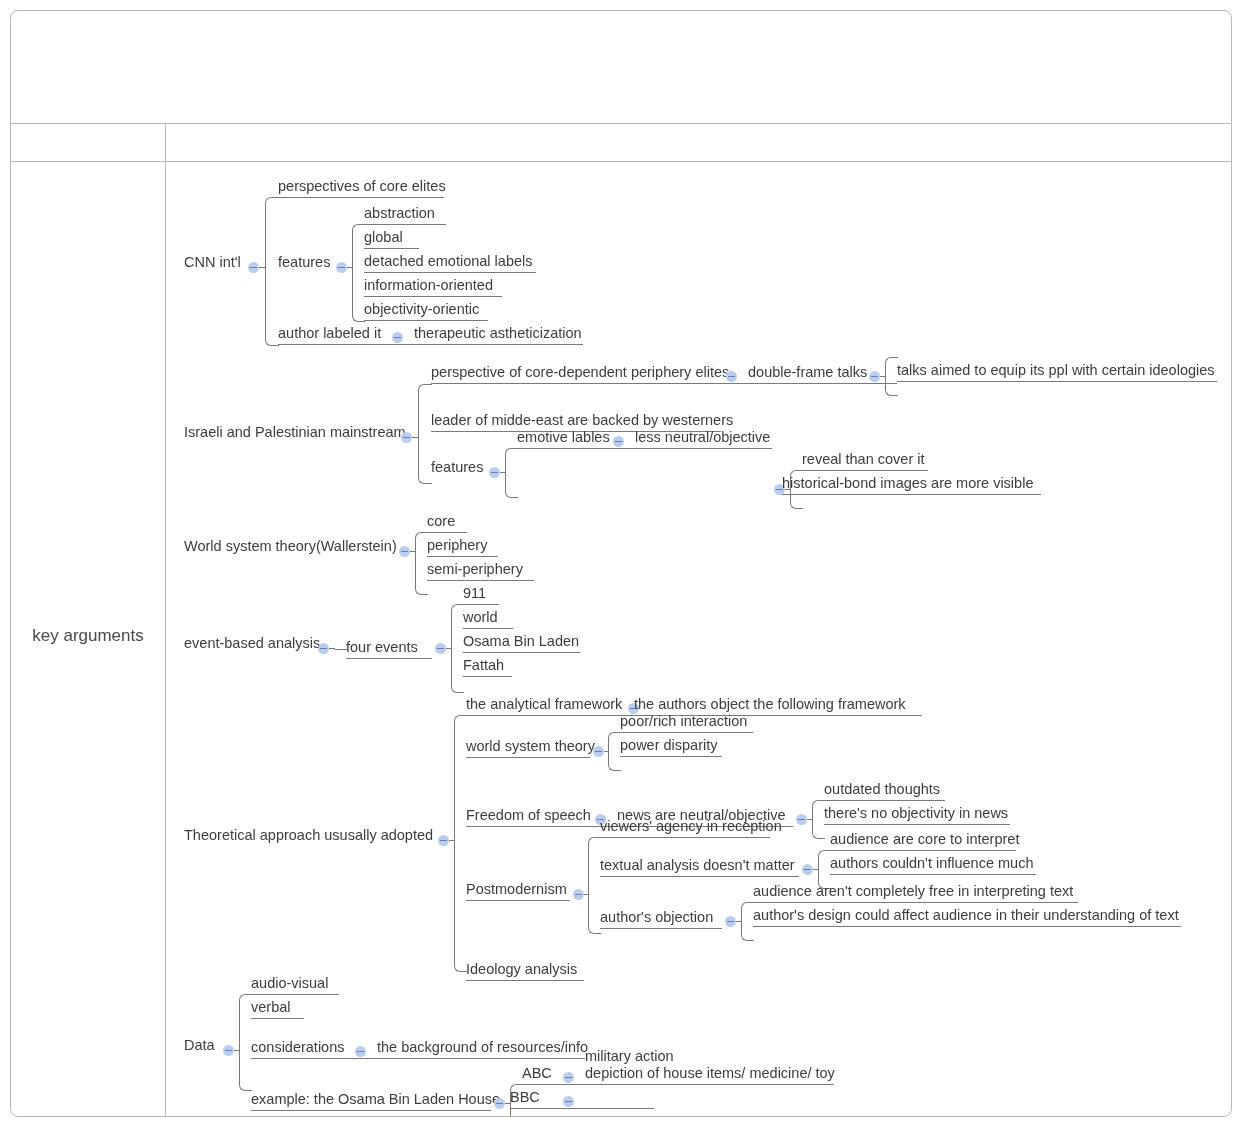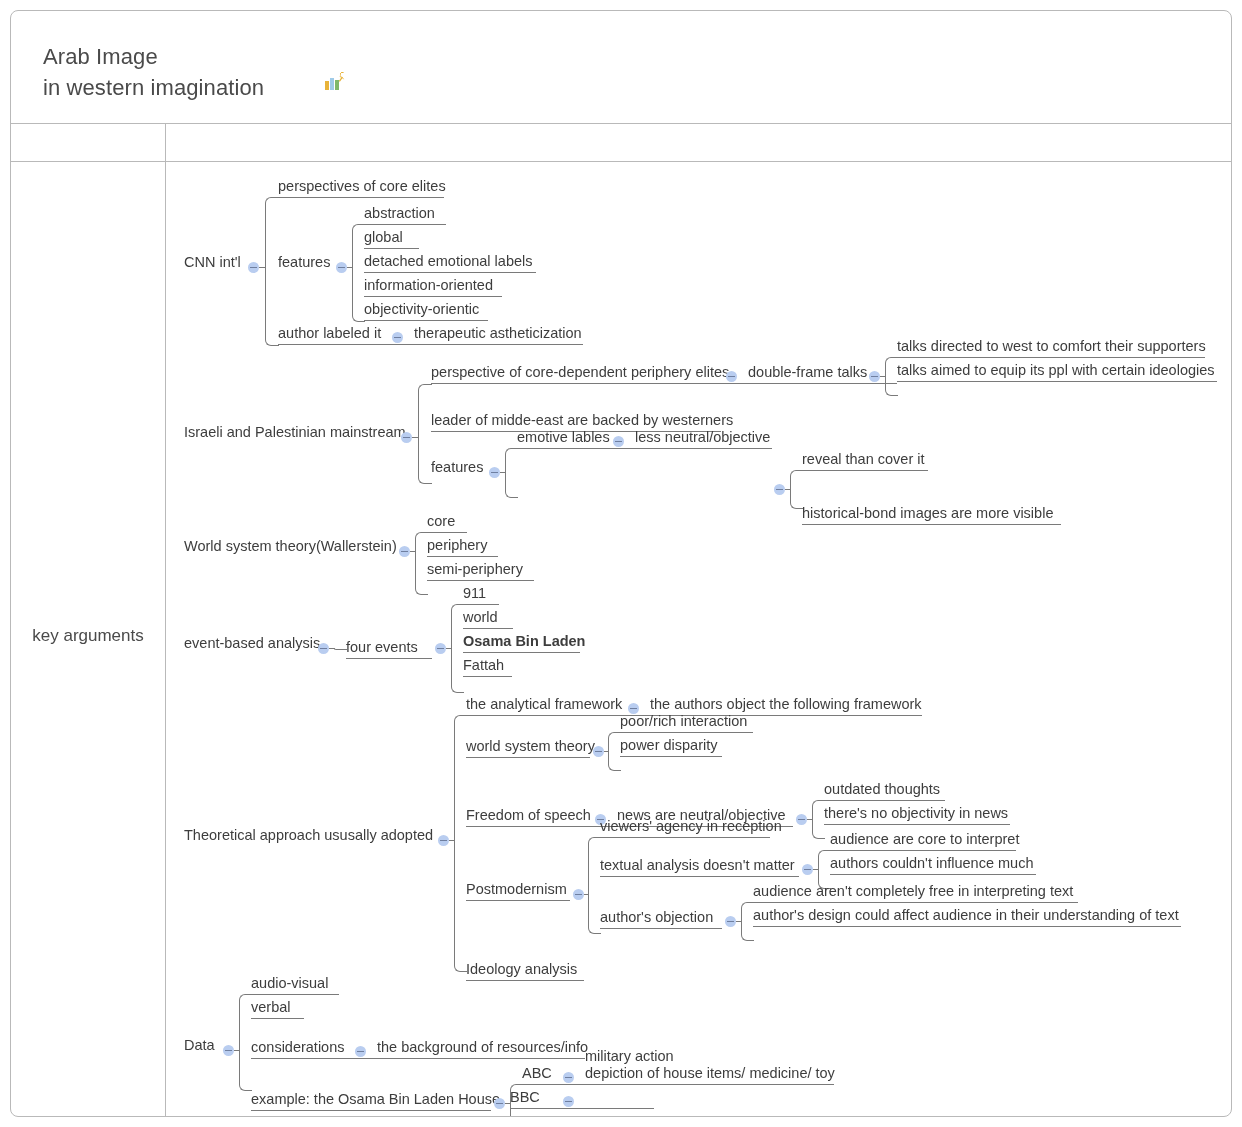--- a/index.html
+++ b/index.html
@@ -73,31 +73,20 @@
   .stub{position:absolute;height:1px;background:#7a7a7a;}
   .corner{position:absolute;border:1px solid #7a7a7a;}
   .corner-tl{border-right:none;border-bottom:none;border-top-left-radius:6px;}
   .corner-bl{border-right:none;border-top:none;border-bottom-left-radius:6px;}
 </style>
 </head>
 <body>
 
 <div id="frame">
 
-  <div id="title-area">
-    <div id="title-text"><span>Arab Image</span>
-<span>in western imagination</span></div>
-    <svg id="title-icon" viewBox="0 0 22 20">
-      <rect x="1" y="9" width="4" height="9" fill="#e8b33a"></rect>
-      <rect x="6" y="6" width="4" height="12" fill="#9fcbe8"></rect>
-      <rect x="11" y="8" width="4" height="10" fill="#7fb86a"></rect>
-      <path d="M13 5 L20 5 L20 0 L22 6 L20 11 L20 7 L13 7 Z" fill="#e8b33a" transform="rotate(-55 17 5) scale(0.62) translate(7 4)"></path>
-      <path d="M16 7 L16 1 L20 1 L17.5 -2 Z" fill="#e8b33a"></path>
-    </svg>
-  </div>
 
   <div class="hrule" id="rule-top"></div>
   <div class="hrule" id="rule-mid"></div>
 
   <div class="vrule" id="vrule-head"></div>
   <div class="vrule" id="vrule-body"></div>
 
   <div id="root-label">
     <span>key arguments</span>
   </div>
@@ -170,24 +159,20 @@
     </div>
     <div class="toggle" style="left:560px;top:209px;"></div>
     <div class="node" style="left:582px;top:198px;width:118px;height:24px;">
       <span class="node-label">double-frame talks</span>
     </div>
     <div class="toggle" style="left:703px;top:209px;"></div>
     <div class="stub" style="left:714px;top:214px;width:6px;"></div>
     <div class="corner corner-tl" style="left:719px;top:195px;width:12px;height:20px;"></div>
     <div class="corner corner-bl" style="left:719px;top:214px;width:12px;height:19px;"></div>
 
-    <div class="node" style="left:731px;top:172px;width:308px;height:24px;">
-      <span class="node-label">talks directed to west to comfort their supporters</span>
-      <div class="node-underline" style="width:308px;"></div>
-    </div>
     <div class="node" style="left:731px;top:196px;width:320px;height:24px;">
       <span class="node-label">talks aimed to equip its ppl with certain ideologies</span>
       <div class="node-underline" style="width:320px;"></div>
     </div>
 
     <div class="node" style="left:265px;top:246px;width:290px;height:24px;">
       <span class="node-label">leader of midde-east are backed by westerners</span>
       <div class="node-underline" style="width:290px;"></div>
     </div>
 
@@ -210,21 +195,21 @@
 
     <div class="toggle" style="left:608px;top:322px;"></div>
     <div class="stub" style="left:619px;top:327px;width:6px;"></div>
     <div class="corner corner-tl" style="left:624px;top:308px;width:12px;height:20px;"></div>
     <div class="corner corner-bl" style="left:624px;top:327px;width:12px;height:19px;"></div>
 
     <div class="node" style="left:636px;top:285px;width:126px;height:24px;">
       <span class="node-label">reveal than cover it</span>
       <div class="node-underline" style="width:126px;"></div>
     </div>
-    <div class="node" style="left:636px;top:309px;width:259px;height:24px;margin-top:30px;">
+    <div class="node" style="left:616px;top:309px;width:259px;height:24px;">
       <span class="node-label">historical-bond images are more visible</span>
       <div class="node-underline" style="width:259px;"></div>
     </div>
 
     <div class="node" style="left:18px;top:376px;width:211px;height:20px;">
       <span class="node-label">World system theory(Wallerstein)</span>
     </div>
     <div class="toggle" style="left:233px;top:384px;"></div>
     <div class="stub" style="left:244px;top:389px;width:6px;"></div>
     <div class="corner corner-tl" style="left:249px;top:370px;width:12px;height:20px;"></div>
@@ -260,21 +245,21 @@
     <div class="corner corner-bl" style="left:285px;top:486px;width:12px;height:44px;"></div>
 
     <div class="node" style="left:297px;top:419px;width:36px;height:24px;">
       <span class="node-label">911</span>
       <div class="node-underline" style="width:36px;"></div>
     </div>
     <div class="node" style="left:297px;top:443px;width:50px;height:24px;">
       <span class="node-label">world</span>
       <div class="node-underline" style="width:50px;"></div>
     </div>
-    <div class="node" style="left:297px;top:467px;width:117px;height:24px;font-weight:bold;">
+    <div class="node" style="left:297px;top:467px;width:117px;height:24px;">
       <span class="node-label">Osama Bin Laden</span>
       <div class="node-underline" style="width:117px;"></div>
     </div>
     <div class="node" style="left:297px;top:491px;width:49px;height:24px;">
       <span class="node-label">Fattah</span>
       <div class="node-underline" style="width:49px;"></div>
     </div>
 
     <div class="node" style="left:18px;top:665px;width:250px;height:20px;">
       <span class="node-label">Theoretical approach ususally adopted</span>
@@ -282,21 +267,21 @@
     <div class="toggle" style="left:272px;top:673px;"></div>
     <div class="stub" style="left:283px;top:678px;width:6px;"></div>
     <div class="corner corner-tl" style="left:288px;top:553px;width:12px;height:126px;"></div>
     <div class="corner corner-bl" style="left:288px;top:678px;width:12px;height:131px;"></div>
 
     <div class="node" style="left:300px;top:530px;width:159px;height:24px;">
       <span class="node-label">the analytical framework</span>
       <div class="node-underline" style="width:456px;"></div>
     </div>
     <div class="toggle" style="left:462px;top:541px;"></div>
-    <div class="node" style="left:484px;top:530px;width:272px;height:24px;">
+    <div class="node" style="left:468px;top:530px;width:272px;height:24px;">
       <span class="node-label">the authors object the following framework</span>
     </div>
 
     <div class="node" style="left:300px;top:576px;width:124px;height:20px;">
       <span class="node-label">world system theory</span>
       <div class="node-underline" style="width:124px;"></div>
     </div>
     <div class="toggle" style="left:427px;top:584px;"></div>
     <div class="stub" style="left:438px;top:589px;width:5px;"></div>
     <div class="corner corner-tl" style="left:442px;top:570px;width:12px;height:20px;"></div>

